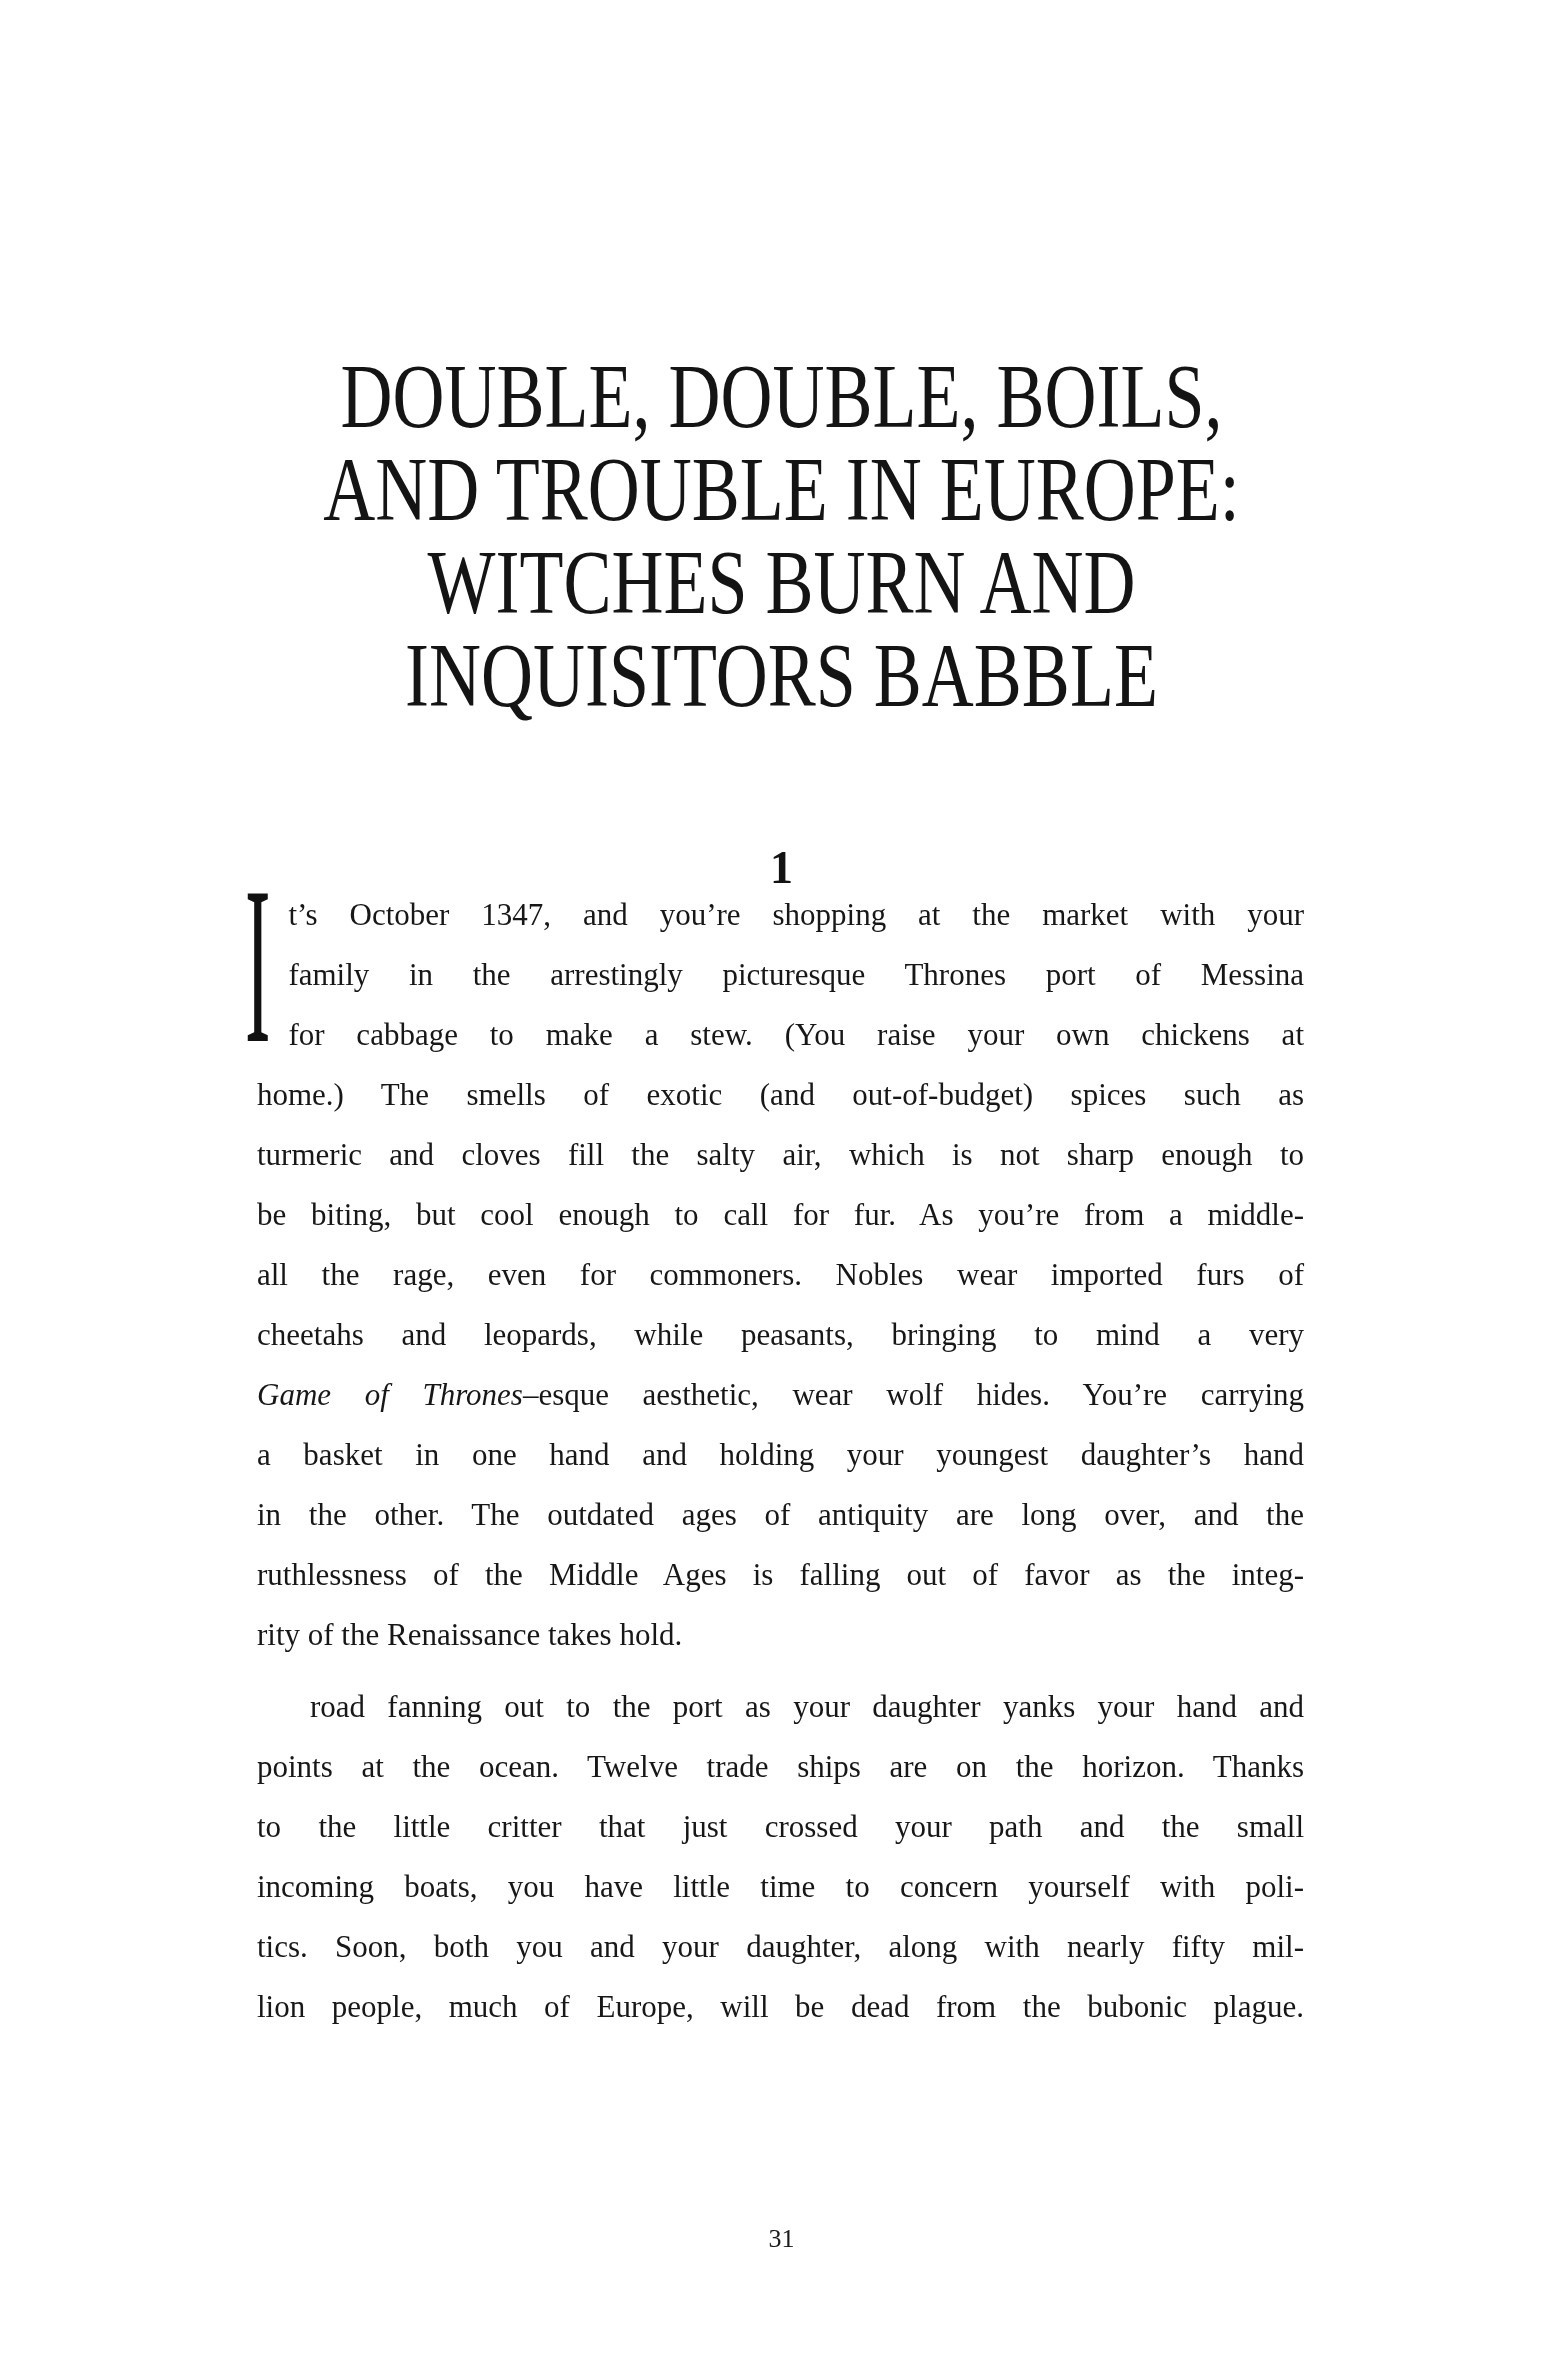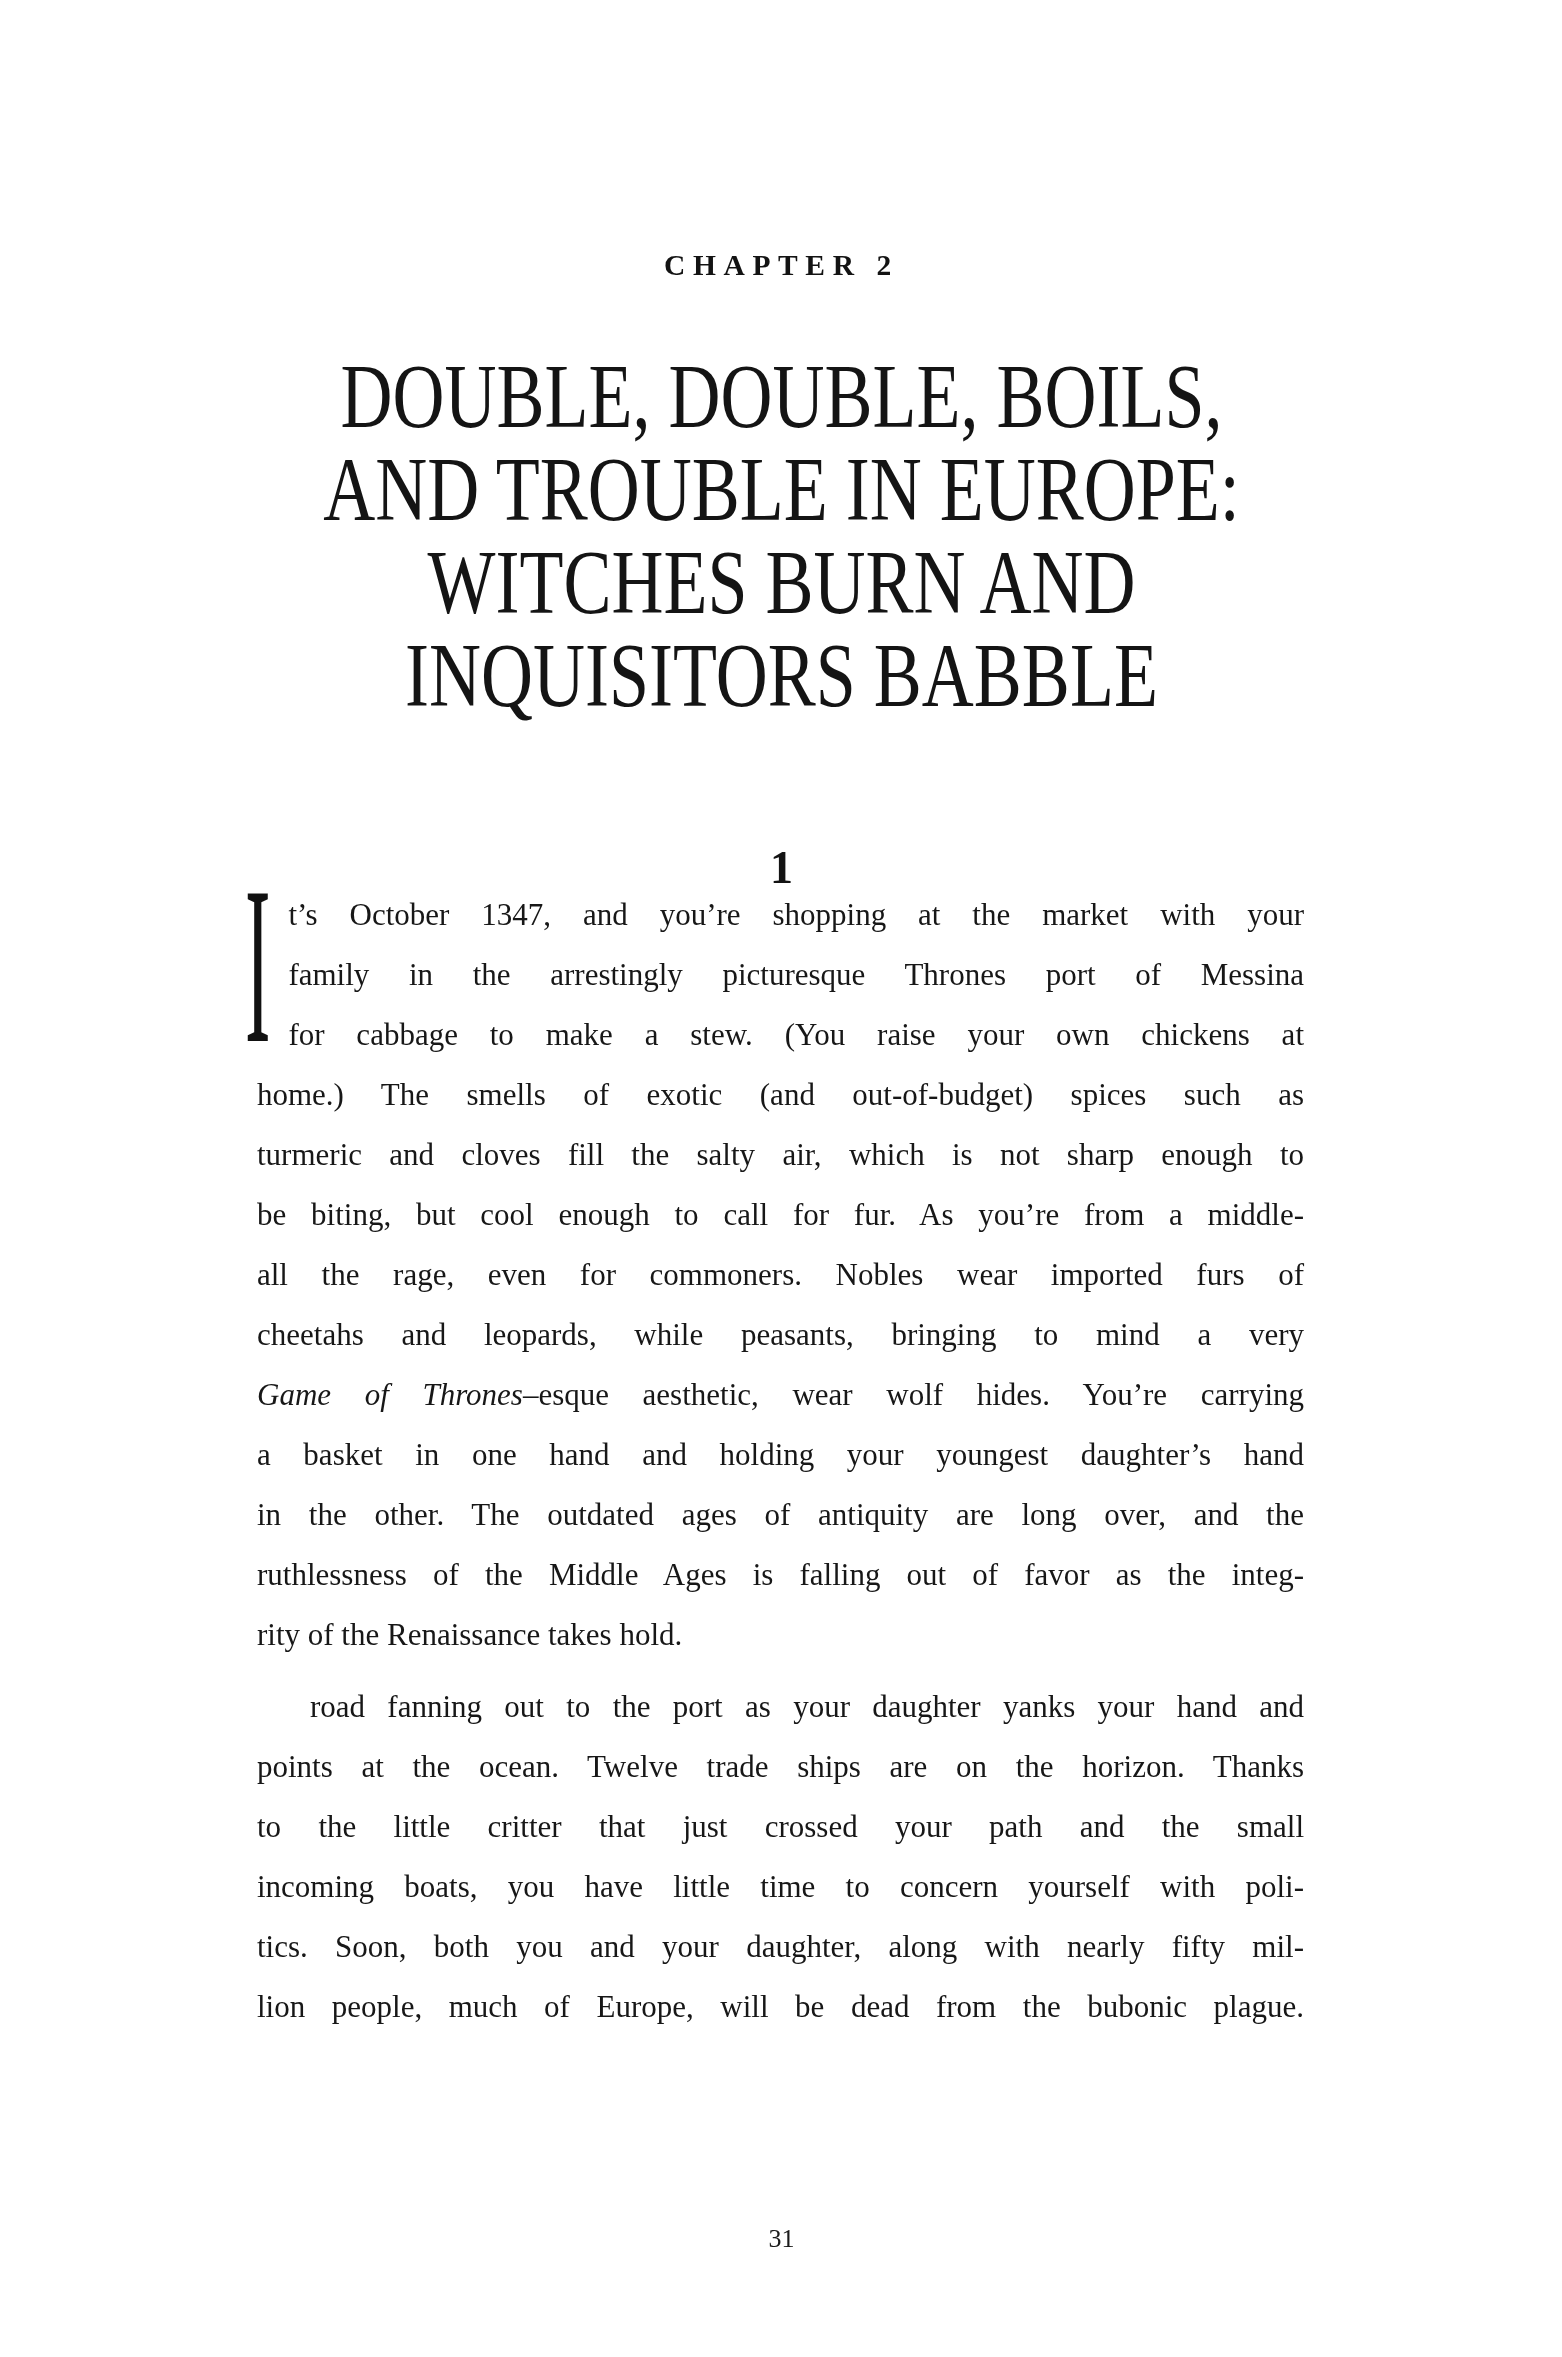--- a/index.html
+++ b/index.html
@@ -88,21 +88,20 @@
     font-size: 26px;
     color: #1a1a1a;
   }
   i { font-style: italic; }
 </style>
 </head>
 <body>
 
 <div class="page">
 
-  <div class="chapter-label">CHAPTER 2</div>
 
   <h1 class="title">
     <div class="title-line">DOUBLE, DOUBLE, BOILS,</div>
     <div class="title-line">AND TROUBLE IN EUROPE:</div>
     <div class="title-line">WITCHES BURN AND</div>
     <div class="title-line">INQUISITORS BABBLE</div>
   </h1>
 
   <div class="section-number">1</div>
 

